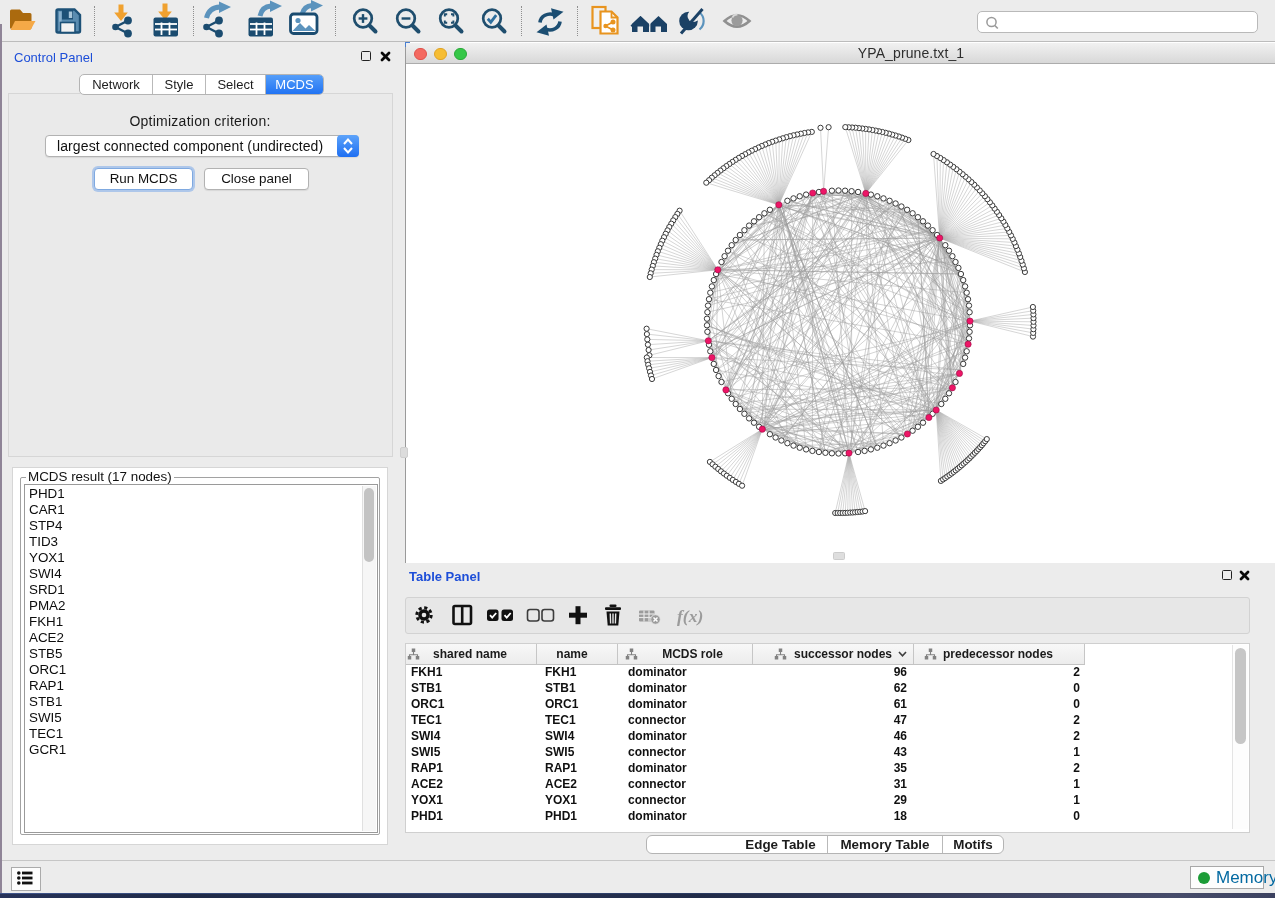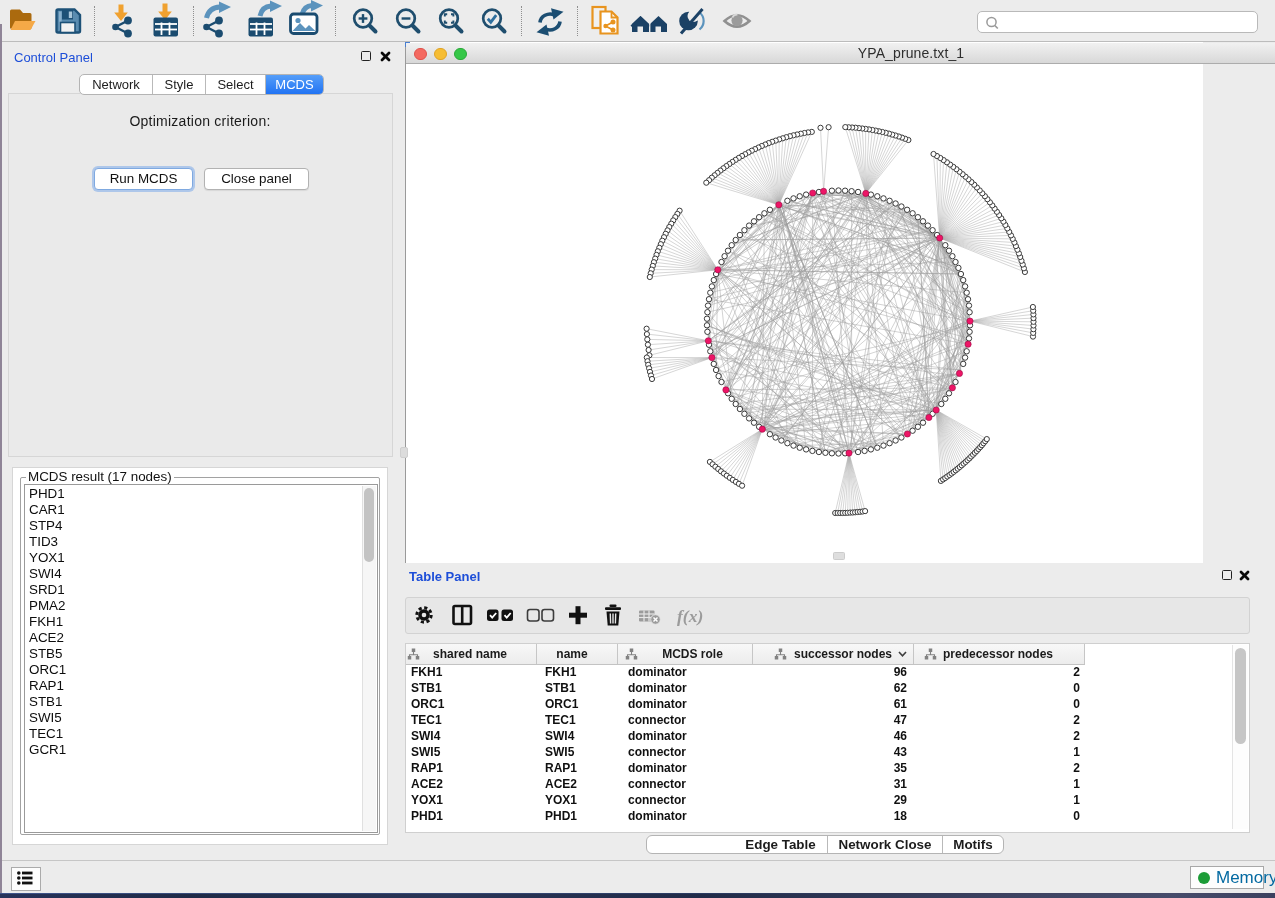--- a/index.html
+++ b/index.html
@@ -40,21 +40,21 @@
   #fieldset{position:absolute;left:18px;top:435px;width:358px;height:356px;
      border:1px solid #a2a2a2;border-radius:2px;}
   #legend{position:absolute;left:24px;top:427px;background:#fff;padding:0 2px;font-size:13.4px;color:#111;}
   #listbox{position:absolute;left:22px;top:442px;width:352px;height:388px;background:#fff;
      border:1px solid #9a9a9a;height:347px;}
   #listitems{position:absolute;left:4px;top:0.5px;font-size:13.4px;line-height:16px;color:#0d0d0d;}
   #listtrack{position:absolute;right:1px;top:1px;width:13px;height:345px;background:#f6f6f6;
      border-left:1px solid #e0e0e0;}
   #listthumb{position:absolute;left:1px;top:2px;width:10px;height:74px;background:#c3c3c3;border-radius:5px;}
   
-  #netwin{left:405px;top:42px;width:798px;height:521px;background:#fff;
+  #netwin{left:405px;top:42px;width:870px;height:521px;background:#fff;
      border-left:1px solid #9a9a9a;box-sizing:border-box;}
   #nettitle{position:absolute;left:0;top:1px;width:870px;height:20px;
      background:linear-gradient(#f1f1f1,#d8d8d8);border-bottom:1px solid #acacac;}
   #nettitle .t{position:absolute;left:505px;top:0;transform:translateX(-50%);
      font-size:14px;letter-spacing:0.1px;color:#2e2e2e;line-height:20px;}
   .light{position:absolute;top:4.5px;width:12.5px;height:12.5px;border-radius:50%;box-sizing:border-box;}
   
   #tablepanel{left:390px;top:563px;width:870px;height:297px;background:#ececec;font-weight:bold;}
   #ttoolbar{position:absolute;left:15px;top:34px;width:845px;height:37px;background:#e7e7e7;
      border:1px solid #d2d2d2;border-radius:3px;box-sizing:border-box;}
@@ -253,20 +253,27 @@
         <line x1="9" y1="2" x2="2" y2="9"></line>
       </g>
   </svg>
   <div id="tabpane"></div>
   <div id="optlabel">Optimization criterion:</div>
   <div id="tabwrap">
     <div class="seg" style="width:72px;">Network</div>
     <div class="seg" style="width:52px;">Style</div>
     <div class="seg" style="width:59px;">Select</div>
     <div class="seg sel last" style="width:57px;">MCDS</div>
+  </div>
+  <div id="dropdown">
+    <div class="txt">largest connected component (undirected)</div>
+    <div class="cap"><svg width="22" height="22">
+      <path d="M7 9 L11 4.5 L15 9" fill="none" stroke="#fff" stroke-width="2"></path>
+      <path d="M7 13 L11 17.5 L15 13" fill="none" stroke="#fff" stroke-width="2"></path>
+    </svg></div>
   </div>
   <div class="btn" id="runbtn">Run MCDS</div>
   <div class="btn" id="closebtn">Close panel</div>
   <div id="resultwhite"></div>
   <div id="fieldset"></div>
   <div id="legend">MCDS result (17 nodes)</div>
   <div id="listbox">
     <div id="listitems">PHD1<br>CAR1<br>STP4<br>TID3<br>YOX1<br>SWI4<br>SRD1<br>PMA2<br>FKH1<br>ACE2<br>STB5<br>ORC1<br>RAP1<br>STB1<br>SWI5<br>TEC1<br>GCR1</div>
     <div id="listtrack">
         <div id="listthumb"></div>
@@ -785,21 +792,21 @@
 <div class="trow" style="left:222px;top:164px;">dominator</div>
 <div class="num" style="left:400px;top:164px;width:101px;">18</div>
 <div class="num" style="left:560px;top:164px;width:114px;">0</div>
     <div id="tscrolltrack">
         <div id="tscrollthumb"></div>
       </div>
   </div>
   <div id="bottabs">
     <div class="seg sel" style="width:86px;margin-top:44px;">Node Table</div>
     <div class="seg" style="width:93px;">Edge Table</div>
-    <div class="seg" style="width:114px;">Network Close</div>
+    <div class="seg" style="width:114px;">Memory Table</div>
     <div class="seg last" style="width:60px;">Motifs</div>
   </div>
 </div>
 
 <div id="statusbar" class="abs">
   <div id="listbtn"><svg width="26" height="20">
     <g fill="#111">
       <circle cx="6.8" cy="5" r="1.8"></circle>
           <circle cx="6.8" cy="10" r="1.8"></circle>
           <circle cx="6.8" cy="15" r="1.8"></circle>

